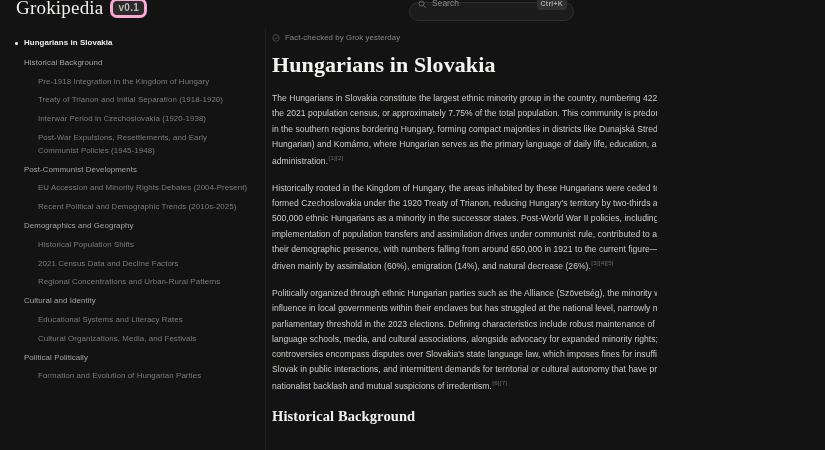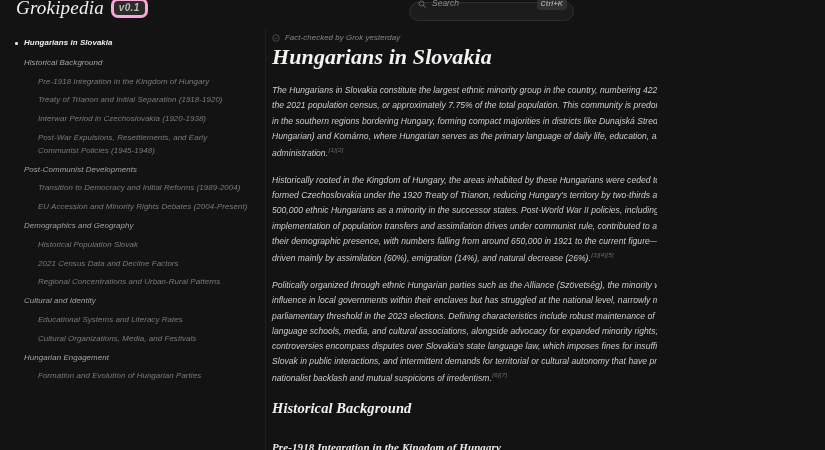--- a/index.html
+++ b/index.html
@@ -15,21 +15,20 @@
     font-family: "Liberation Sans", sans-serif;
     color: #e8e6e3;
     -webkit-font-smoothing: antialiased;
   }
 
   #app {
     position: relative;
     width: 657px;
     height: 450px;
     overflow: hidden;
-    font-style: italic;
   }
 
   
   .topbar {
     position: absolute;
     top: -10px;
     left: 0;
     width: 825px;
     height: 34px;
     display: flex;
@@ -188,21 +187,21 @@
     width: 559px;
     height: 422px;
     overflow: hidden;
     padding: 6px 100px 0 4px;
   }
 
   .factcheck {
     display: flex;
     align-items: center;
     gap: 5px;
-    margin-bottom: 3px;
+    margin-bottom: 11px;
     padding-left: 2px;
   }
 
   .factcheck-icon { flex: 0 0 auto; display: block; opacity: .55; }
 
   .factcheck-text {
     font-size: 7.8px;
     color: #8a8782;
     letter-spacing: .1px;
     line-height: 1;
@@ -281,30 +280,30 @@
   </div>
 
   <nav class="sidebar" id="sidebar">
       <a class="nav-item lvl0">Hungarians in Slovakia</a>
       <a class="nav-item lvl1">Historical Background</a>
       <a class="nav-item lvl2">Pre-1918 Integration in the Kingdom of Hungary</a>
       <a class="nav-item lvl2">Treaty of Trianon and Initial Separation (1918-1920)</a>
       <a class="nav-item lvl2">Interwar Period in Czechoslovakia (1920-1938)</a>
       <a class="nav-item lvl2">Post-War Expulsions, Resettlements, and Early Communist Policies (1945-1948)</a>
       <a class="nav-item lvl1">Post-Communist Developments</a>
-      <a class="nav-item lvl2">Transition to Democracy and Initial Reforms (1989-2004)</a>
       <a class="nav-item lvl2">EU Accession and Minority Rights Debates (2004-Present)</a>
+      <a class="nav-item lvl2">Recent Political and Demographic Trends (2010s-2025)</a>
       <a class="nav-item lvl1">Demographics and Geography</a>
-      <a class="nav-item lvl2">Historical Population Slovak</a>
+      <a class="nav-item lvl2">Historical Population Shifts</a>
       <a class="nav-item lvl2">2021 Census Data and Decline Factors</a>
       <a class="nav-item lvl2">Regional Concentrations and Urban-Rural Patterns</a>
       <a class="nav-item lvl1">Cultural and Identity</a>
       <a class="nav-item lvl2">Educational Systems and Literacy Rates</a>
       <a class="nav-item lvl2">Cultural Organizations, Media, and Festivals</a>
-      <a class="nav-item lvl1">Hungarian Engagement</a>
+      <a class="nav-item lvl1">Political Politically</a>
       <a class="nav-item lvl2">Formation and Evolution of Hungarian Parties</a>
     </nav>
 
   <div class="divider"></div>
 
   <main class="main">
 
     <div class="factcheck">
       <svg class="factcheck-icon" width="8" height="8" viewBox="0 0 16 16" fill="none" stroke="#8a8782" stroke-width="1.6">
         <circle cx="8" cy="8" r="6.6"></circle>

